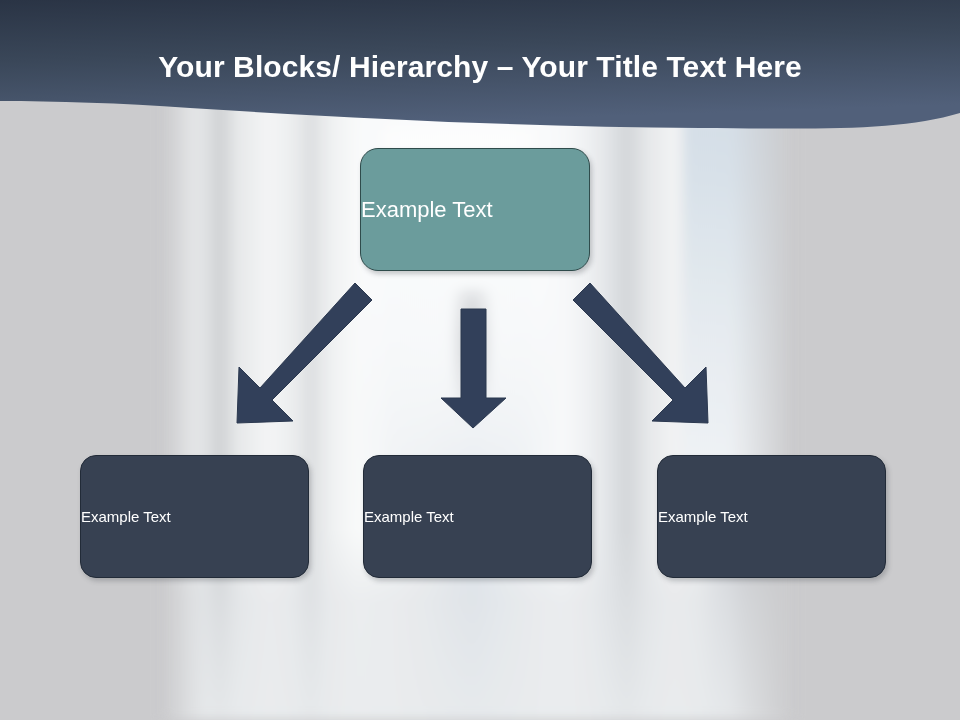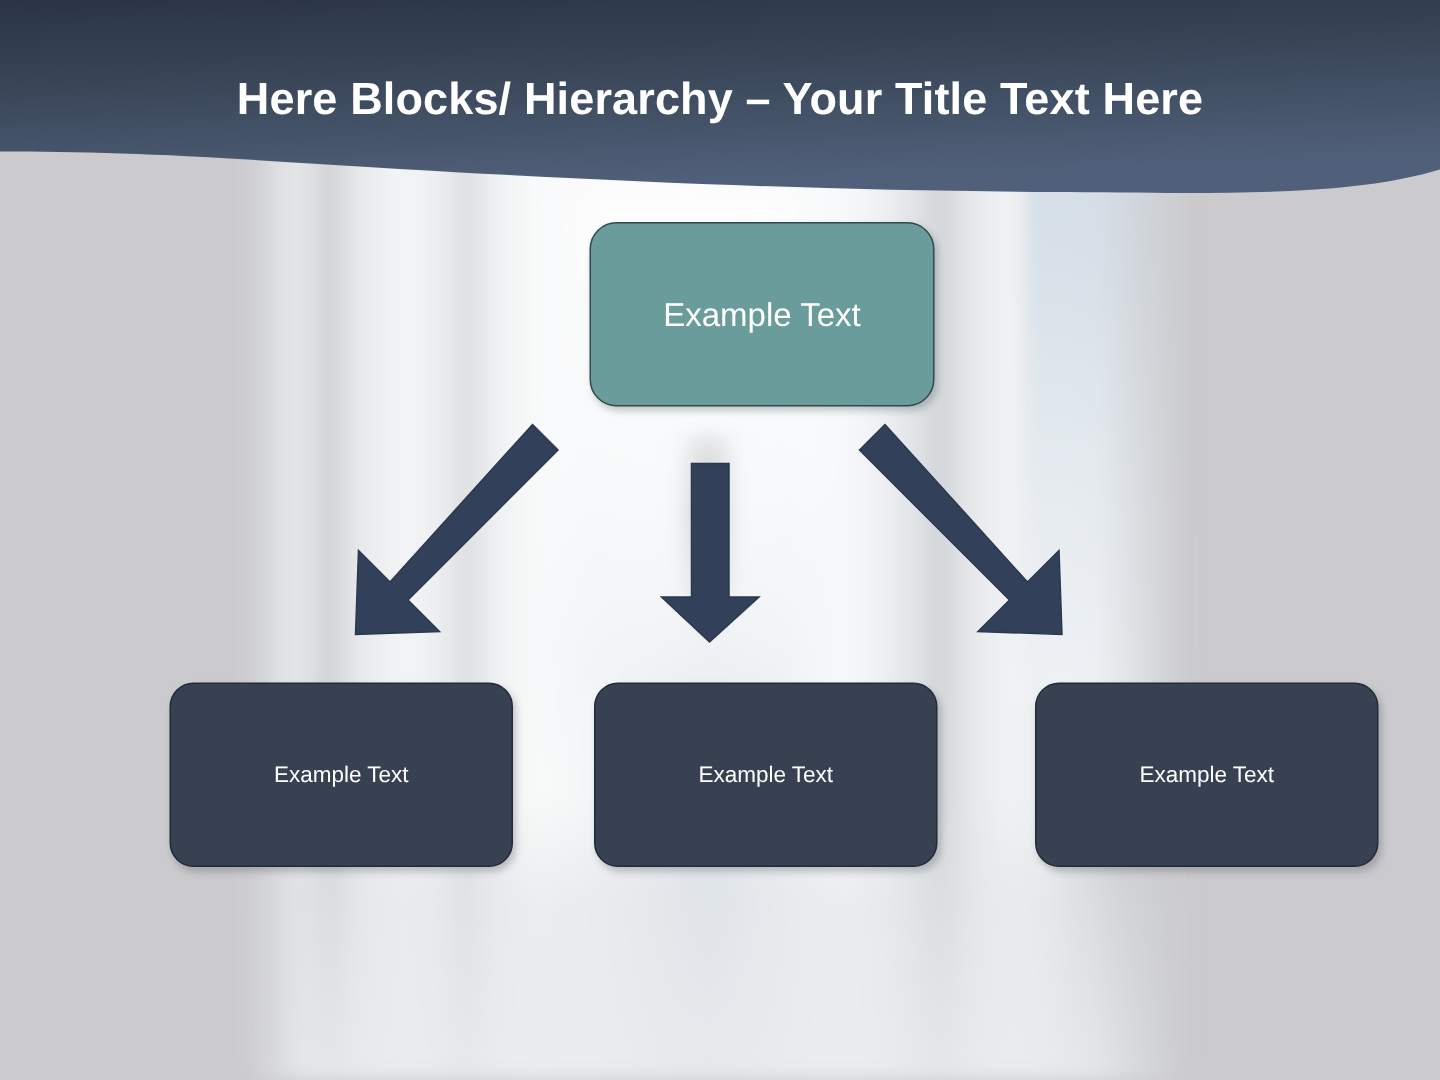--- a/index.html
+++ b/index.html
@@ -173,25 +173,23 @@
   }
   .title .bold { font-weight: bold; }
   .title .light { font-weight: bold; }
 
   
   .node {
     position: absolute;
     box-sizing: border-box;
     display: flex;
     align-items: center;
-    justify-content: center;
     color: #ffffff;
     border-radius: 16px;
     box-shadow: 2px 3px 5px rgba(60,64,72,0.28);
-    margin-left: 33px;
   }
   .node-top {
     left: 360px;
     top: 148px;
     width: 230px;
     height: 123px;
     background: #6b9c9c;
     border: 1.6px solid #2f4b4b;
     font-size: 22px;
     border-radius: 18px;
@@ -245,21 +243,21 @@
           <stop offset="45%" stop-color="#3a4759"></stop>
           <stop offset="100%" stop-color="#51607a"></stop>
         </linearGradient>
       </defs>
       <path d="M0,0 L960,0 L960,113
                C900,131 820,129 700,128
                C540,127 380,120 190,108
                C120,103 55,101 0,101 Z" fill="url(#hdrGrad)"></path>
     </svg>
     <div class="title">
-      <span class="bold">Here Blocks/ Hierarchy</span><span class="light"> – Your Title Text Here</span>
+      <span class="bold">Your Blocks/ Hierarchy</span><span class="light"> – Your Title Text Here</span>
     </div>
   </div>
 
   <svg class="arrows" viewBox="0 0 960 720">
 
     <polygon fill="#32405a" stroke="#2b384f" stroke-width="1" points="355,283 372,300 272,400 293,421 237,423 239,367 260,388"></polygon>
 
     <polygon fill="#32405a" stroke="#2b384f" stroke-width="1" points="461,309 486,309 486,398 506,398 473,428 441,398 461,398"></polygon>
 
     <polygon fill="#32405a" stroke="#2b384f" stroke-width="1" points="590,283 573,300 673,400 652,421 708,423 706,367 685,388"></polygon>

